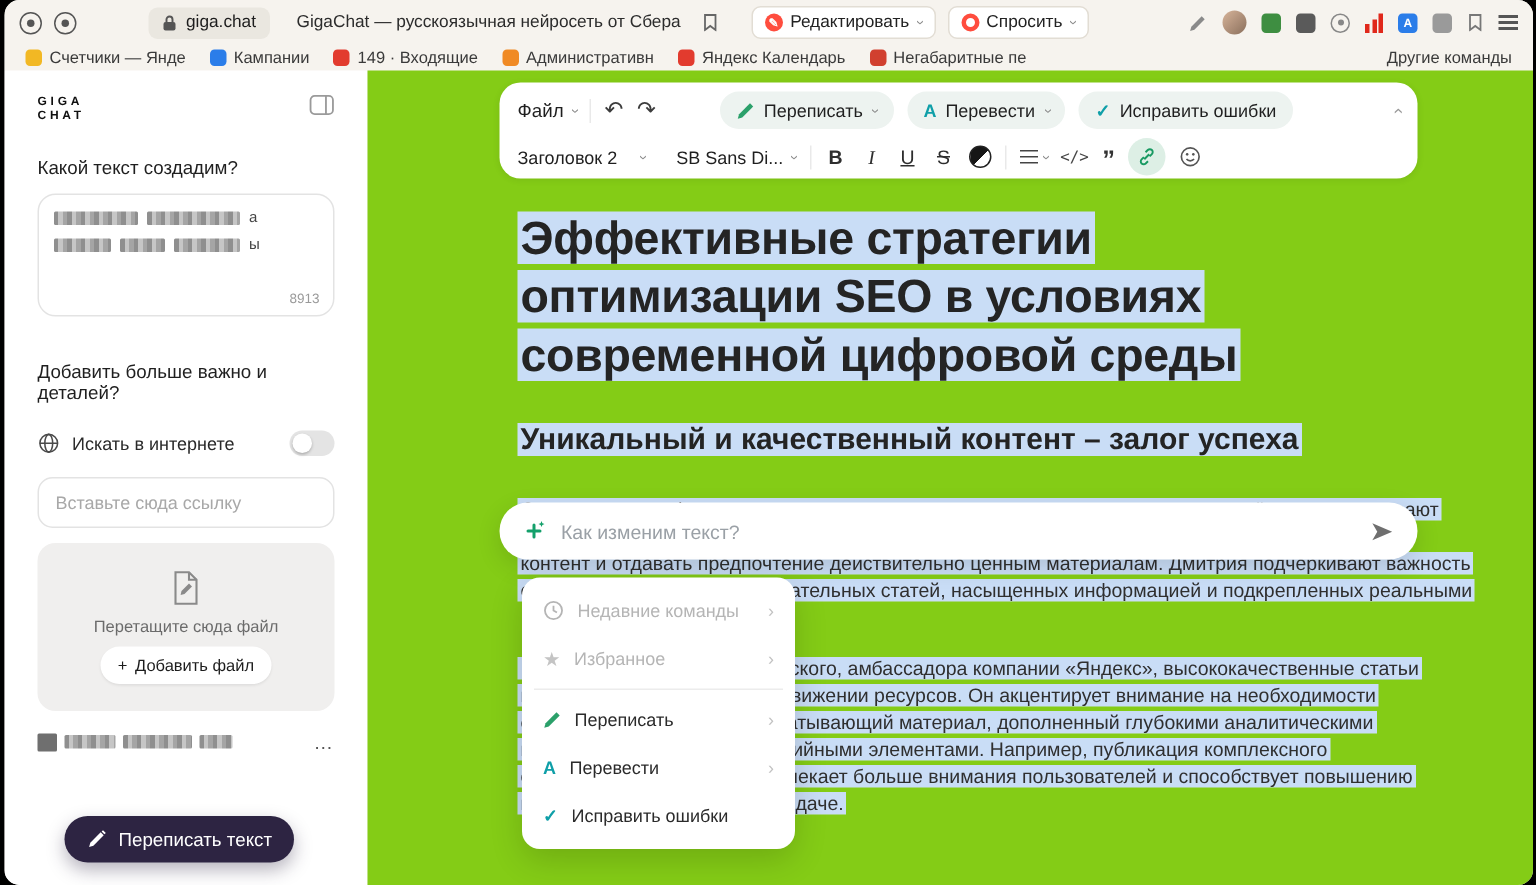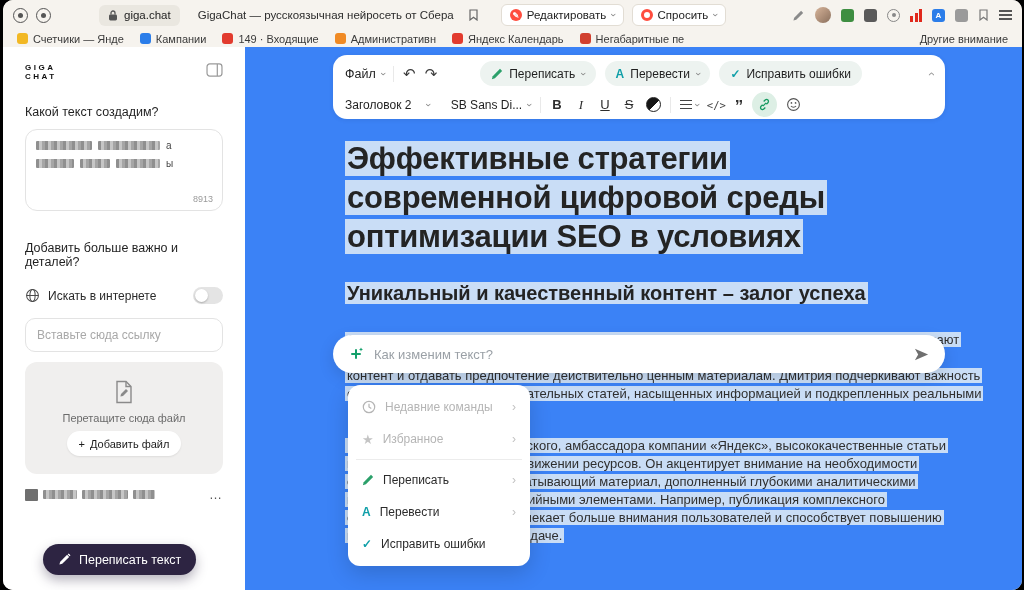--- a/index.html
+++ b/index.html
@@ -49,21 +49,21 @@
   .link-input { margin-top:14px; width:100%; height:34px; border:1px solid #e3e3e3; border-radius:10px; padding:0 11px; font-size:12px; color:#333; outline:none; background:#fff; font-family:inherit; }
   .link-input::placeholder { color:#a8a8a8; }
   .dropzone { margin-top:10px; height:112px; background:#f0efee; border-radius:12px; display:flex; flex-direction:column; align-items:center; justify-content:center; gap:7px; }
   .dz-label { font-size:11px; color:#6b6b6b; }
   .add-file { height:25px; padding:0 12px; background:#fff; border:none; border-radius:13px; font-size:11px; color:#1c1c1c; display:inline-flex; align-items:center; gap:5px; box-shadow:0 1px 2px rgba(0,0,0,.08); font-family:inherit; }
   .file-row { display:flex; align-items:center; gap:5px; margin-top:13px; font-size:10px; color:#444; }
   .file-dots { margin-left:auto; color:#555; font-size:13px; letter-spacing:1px; }
   .rewrite-cta { position:absolute; left:40px; bottom:15px; height:31px; padding:0 15px; background:#2d2442; color:#fff; border:none; border-radius:16px; font-size:12.5px; display:inline-flex; align-items:center; gap:8px; box-shadow:0 5px 12px rgba(45,36,66,.35); font-family:inherit; }
 
   
-  .main { flex:1; background:#3b82f6; position:relative; overflow:hidden; }
+  .main { flex:1; background:#84cc16; position:relative; overflow:hidden; }
   .toolbar-card { position:absolute; left:88px; top:8px; width:612px; height:64px; background:#fff; border-radius:14px; box-shadow:0 1px 5px rgba(0,0,0,.08); padding:5px 12px; z-index:3; }
   .t-row { height:27px; display:flex; align-items:center; gap:9px; }
   .t-btn { display:inline-flex; align-items:center; gap:5px; font-size:12.5px; color:#1f1f1f; }
   .t-sep { width:1px; height:16px; background:#e9e9e9; }
   .t-ic { font-size:15px; color:#3c3c3c; line-height:1; }
   .tool-pill { height:25px; background:#edf3f0; border-radius:14px; padding:0 11px; display:inline-flex; align-items:center; gap:6px; font-size:12px; color:#1f1f1f; }
   .grp { margin-left:34px; display:inline-flex; gap:9px; }
   .fmt { font-size:13px; color:#2e2e2e; width:15px; text-align:center; }
   .color-ic { width:15px; height:15px; border-radius:50%; background:linear-gradient(135deg,#161616 55%,#fff 55%); border:1px solid #222; }
   .list-ic { display:inline-flex; flex-direction:column; gap:2.5px; }
@@ -180,21 +180,21 @@
       </span>
     <span class="bm">
         <span class="fav" style="background-color: rgb(226, 59, 46);"></span>
         <span>Яндекс Календарь</span>
       </span>
     <span class="bm">
         <span class="fav" style="background-color: rgb(209, 64, 47);"></span>
         <span>Негабаритные пе</span>
       </span>
     <span class="other-bm bm">
-        <span>Другие внимание</span>
+        <span>Другие команды</span>
       </span>
   </div>
 
   <div class="app">
 
     <div class="sidebar">
       <div class="side-pad">
         <div class="logo-row">
           <div class="logo">
             <div>GIGA</div>
@@ -351,22 +351,22 @@
                 <circle cx="10.2" cy="6.3" r=".9" fill="#555" stroke="none"></circle>
                 <path d="M5.3 9.6a3.5 3.5 0 005.4 0"></path>
               </svg>
           </span>
         </div>
       </div>
 
       <div class="doc">
         <div class="h1">
           <div><span class="hl">Эффективные стратегии</span></div>
+          <div><span class="hl">оптимизации SEO в условиях</span></div>
           <div><span class="hl">современной цифровой среды</span></div>
-          <div><span class="hl">оптимизации SEO в условиях</span></div>
         </div>
         <div class="h2">
           <span class="hl">Уникальный и качественный контент – залог успеха</span>
         </div>
         <div class="para p1">
           <div><span class="hl">Современная цифровая среда стремительно меняется, и поисковые системы всё строже оценивают</span></div>
           <div><span class="hl">качество публикуемых материалов, поэтому специалистам приходится пересматривать подход в</span></div>
           <div><span class="hl">контент и отдавать предпочтение действительно ценным материалам. Дмитрия подчеркивают важность</span></div>
           <div><span class="hl">создания объемных и содержательных статей, насыщенных информацией и подкрепленных реальными</span></div>
         </div>

